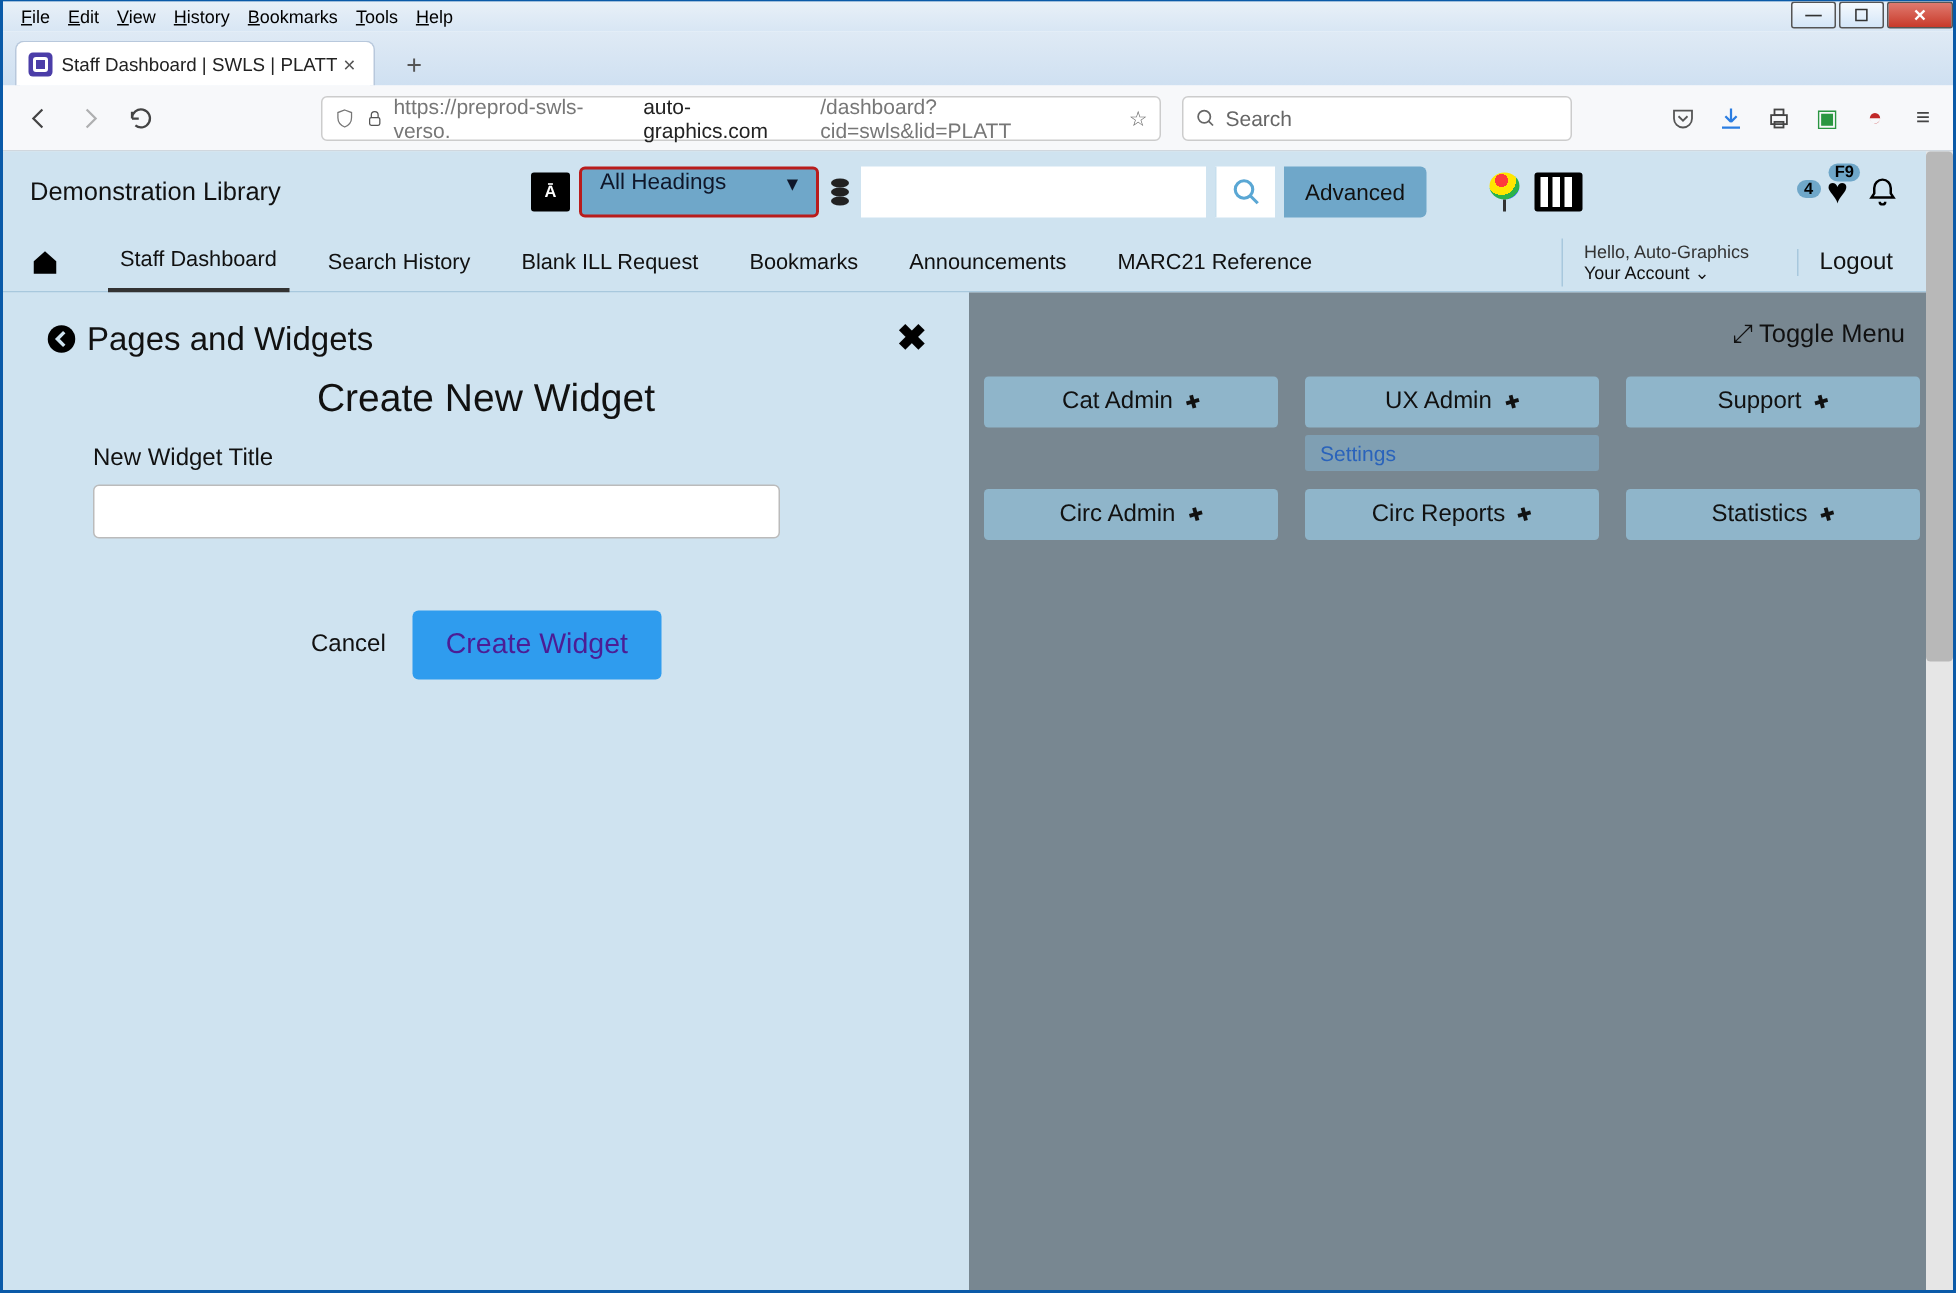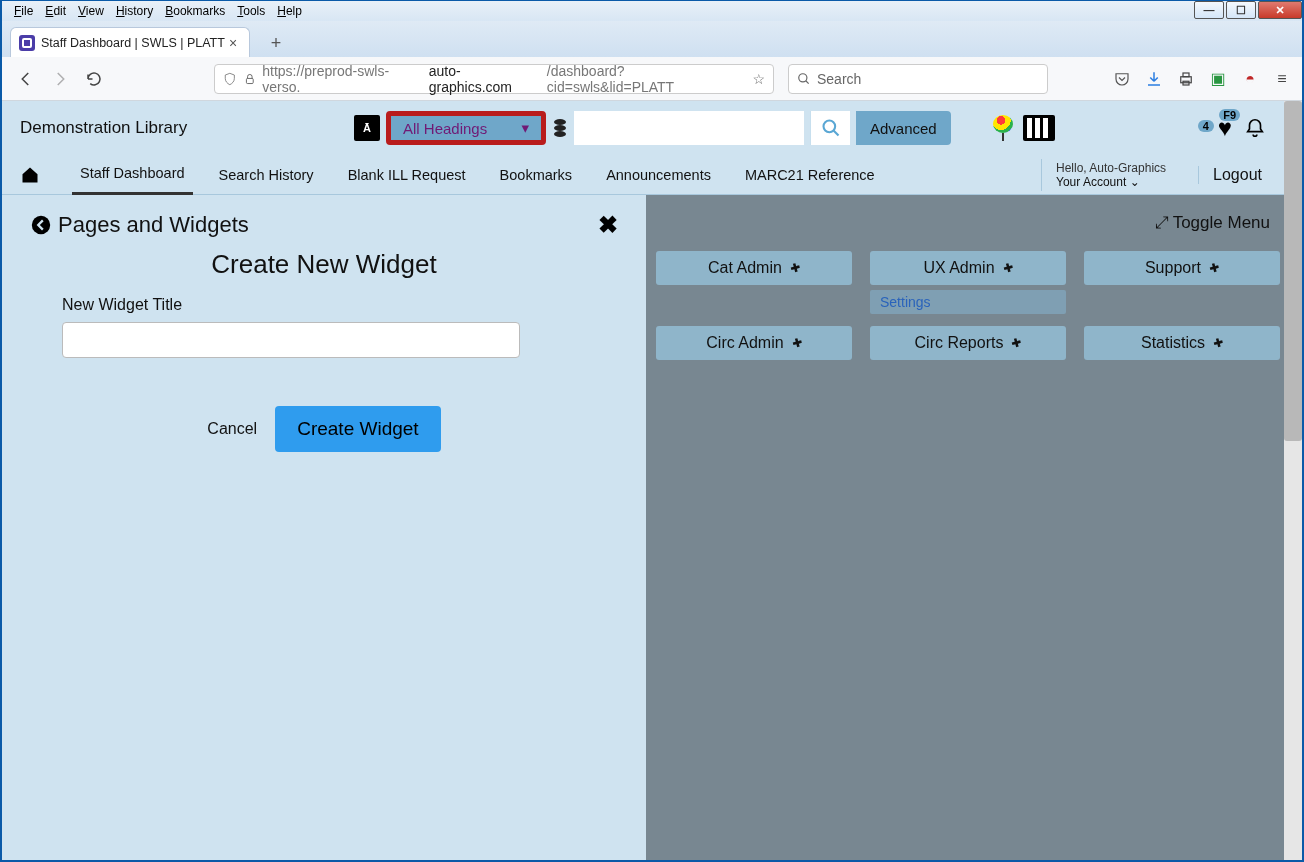--- a/index.html
+++ b/index.html
@@ -36,21 +36,21 @@
 
 .app-frame { position: relative; height: calc(100% - 20px - 36px - 44px); background:#cfe3f0; }
 .app-inner { position:absolute; inset:0; display:flex; flex-direction:column; }
 
 
 .app-header { height:54px; background:#cfe3f0; display:flex; align-items:center; padding:0 18px; gap:14px;}
 .lib-title { font-size:17px; color:#111; flex:0 0 320px; }
 .search-cluster { display:flex; align-items:center; gap:6px; }
 .lang-ico{width:26px;height:26px;background:#000;color:#fff;display:flex;align-items:center;justify-content:center;font-size:11px;font-weight:bold;border-radius:2px;position:relative;}
 .lang-ico::after{content:"";}
-.headings { width:160px;height:34px;background:#6fa7c9;border:5px solid #b91c1c;border-radius:4px;color:#701a75;display:flex;align-items:center;padding:0 12px;font-size:15px;justify-content:space-between;}
+.headings { width:160px;height:34px;background:#6fa7c9;border:2px solid #b91c1c;border-radius:4px;color:#0f172a;display:flex;padding:0 12px;font-size:15px;justify-content:space-between;}
 .db-ico{font-size:16px;color:#222;}
 .lib-search-input { width:230px;height:34px;border:0;background:#fff;padding:0 8px;font-size:15px;}
 .lib-search-btn { width:40px;height:34px;background:#fff;display:flex;align-items:center;justify-content:center;color:#5aa7d4;font-size:18px;border-left:1px solid #c7dfee;}
 .adv-btn { height:34px;background:#6fa7c9;color:#111;padding:0 14px;display:flex;align-items:center;font-size:15px;border-radius:0 4px 4px 0;}
 .hdr-icons { display:flex;gap:10px;align-items:center;margin-left:28px;}
 .balloon { width:20px;height:26px;position:relative;}
 .balloon::before{content:"";position:absolute;top:0;left:0;right:0;height:18px;border-radius:50%;
   background:radial-gradient(circle at 40% 30%, #ff3b3b 0 25%, #ffe600 25% 55%, #2bb24c 55% 75%, #2b6be0 75% 100%);}
 .balloon::after{content:"";position:absolute;bottom:0;left:9px;width:2px;height:8px;background:#333;}
 .books-ico{width:32px;height:26px;background:#000;border-radius:2px;position:relative;}
@@ -77,21 +77,21 @@
 .main-area{flex:1;display:flex;position:relative;}
 .sidepanel{width:644px;background:#cfe3f0;display:flex;flex-direction:column;padding:16px 28px;}
 .sidepanel-head{display:flex;align-items:center;justify-content:space-between;}
 .sp-title{display:flex;align-items:center;gap:6px;font-size:22px;color:#111;font-weight:500;}
 .close-panel{font-size:24px;color:#000;font-weight:bold;cursor:pointer;}
 .form-title{font-size:26px;font-weight:500;color:#111;text-align:center;margin-top:10px;}
 .field-label{font-size:16px;color:#111;margin:16px 0 8px 32px;}
 .text-input{margin:0 0 0 32px;width:458px;height:36px;border:1px solid #bbb;border-radius:4px;background:#fff;padding:0 10px;font-size:15px;}
 .btn-row{display:flex;gap:18px;align-items:center;justify-content:center;margin-top:48px;}
 .btn-cancel{font-size:16px;color:#111;cursor:pointer;}
-.btn-primary{background:#2f9cee;color:#000000;font-size:19px;padding:12px 22px;border-radius:4px;cursor:pointer;}
+.btn-primary{background:#2f9cee;color:#4c1d95;font-size:19px;padding:12px 22px;border-radius:4px;cursor:pointer;}
 
 .dashboard{flex:1;background:#cfe3f0;position:relative;}
 .dash-overlay{position:absolute;inset:0;background:rgba(50,60,68,0.55);}
 .toggle-menu{position:absolute;top:18px;right:14px;color:#111;font-size:17px;display:flex;align-items:center;gap:4px;z-index:2;}
 .card-grid{position:absolute;top:56px;left:10px;right:10px;display:grid;grid-template-columns:repeat(3,196px);gap:12px 18px;z-index:1;}
 .dash-card{height:34px;background:#8fb5ca;border-radius:3px;display:flex;align-items:center;justify-content:center;font-size:16px;color:#111;gap:8px;position:relative;}
 .dash-card .pin{font-size:12px;transform:rotate(30deg);}
 .sub-item{height:24px;background:#7f9fb3;font-size:14px;color:#2a63bb;display:flex;align-items:center;padding:0 10px;border-radius:2px;margin-top:-8px;}
 
 .page-scroll{position:absolute;top:0;right:0;width:18px;height:100%;background:#e6e6e6;}

